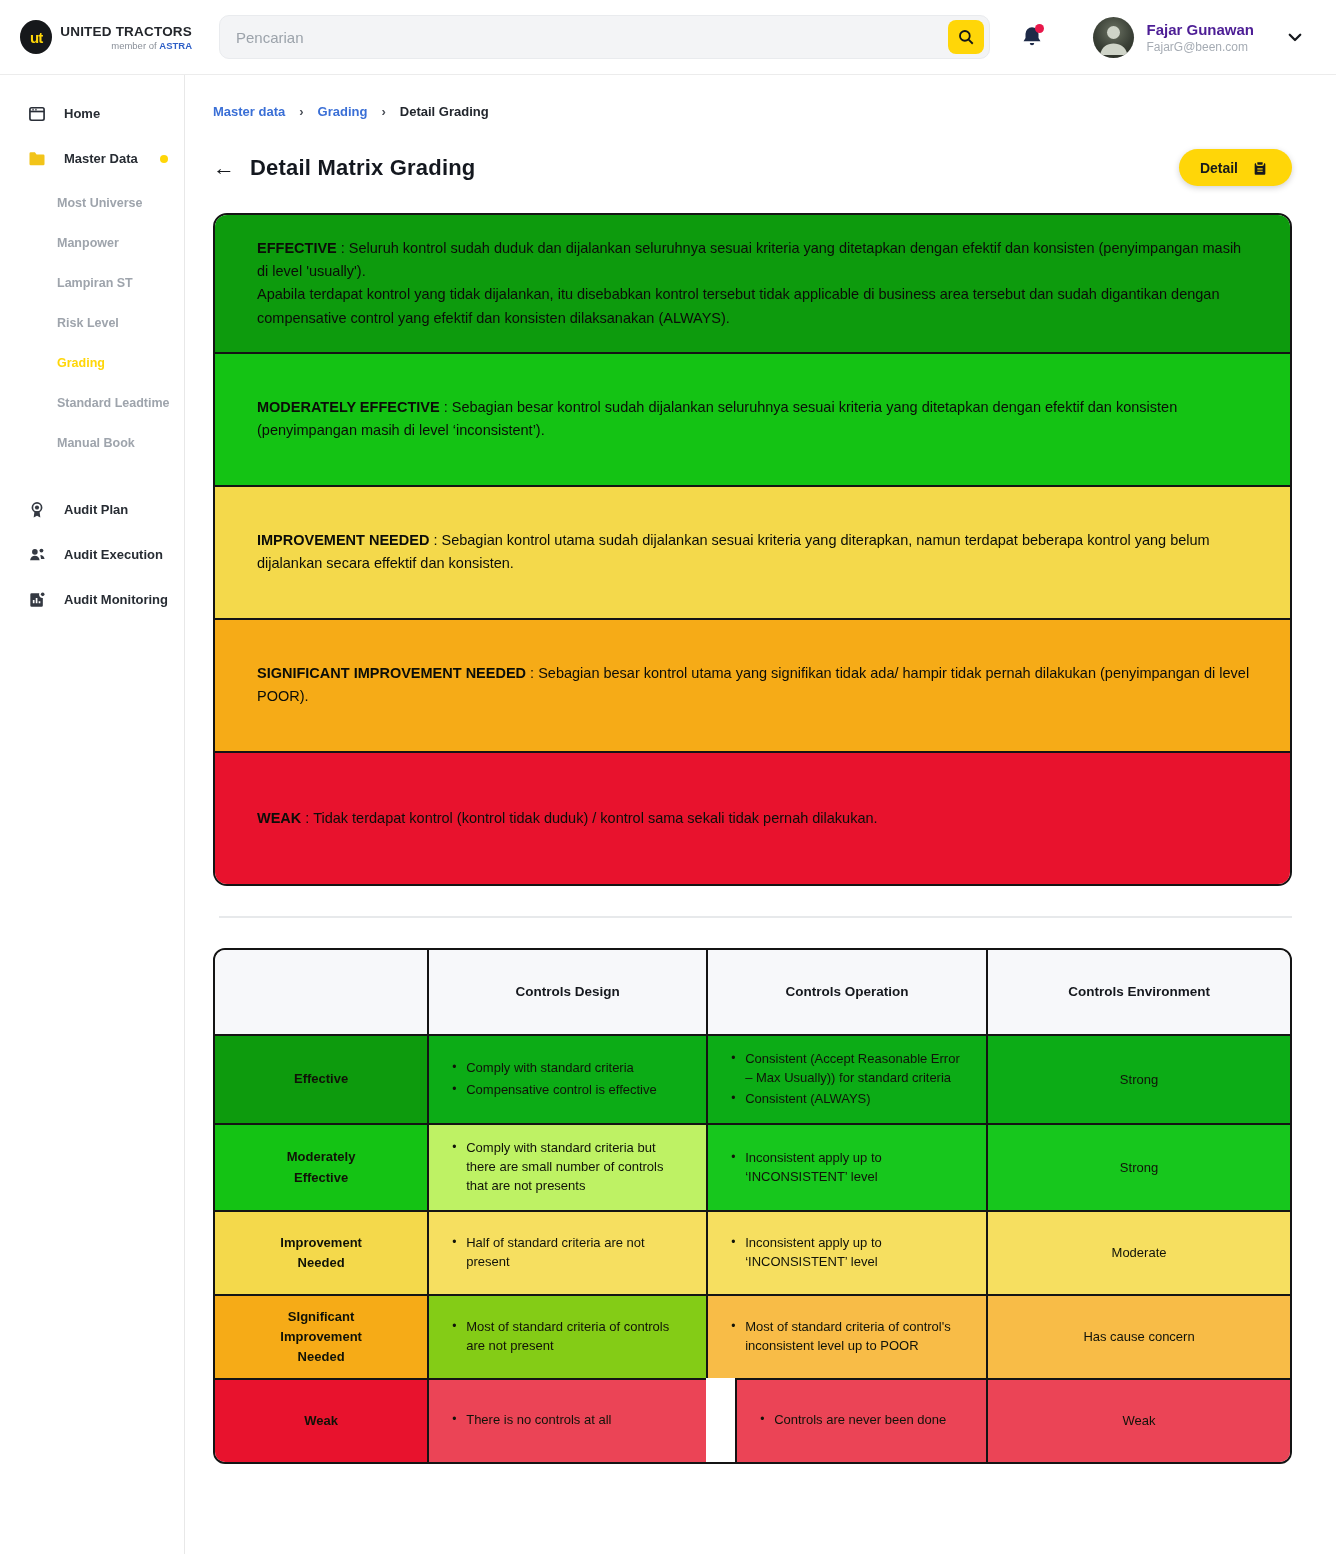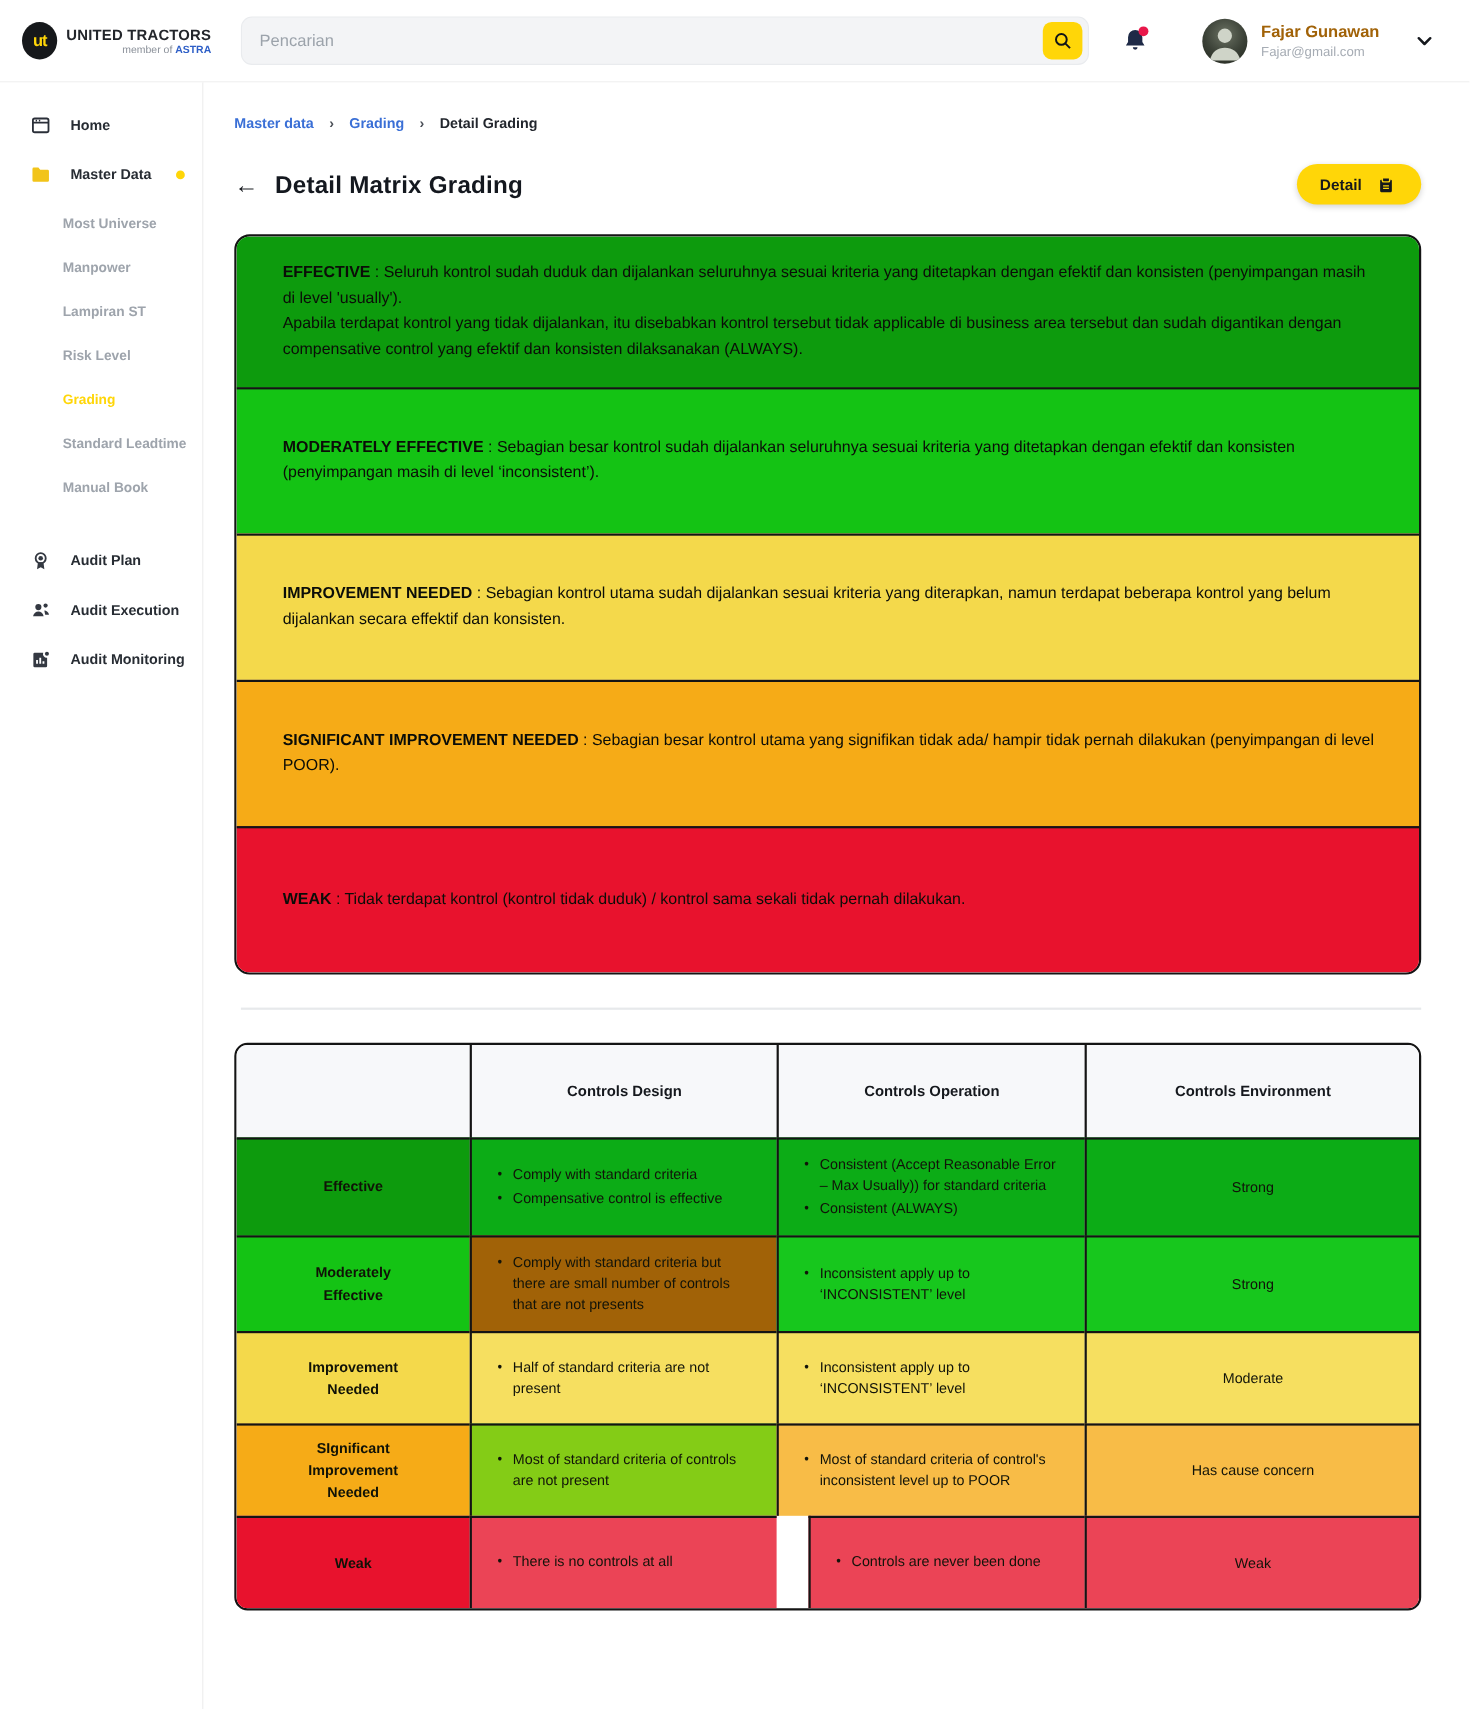--- a/index.html
+++ b/index.html
@@ -26,21 +26,21 @@
   .searchbar input::placeholder { color:#9ca3ab; }
   .search-btn { width:36px; height:34px; margin-right:5px; border:none; border-radius:8px;
                 display:flex; align-items:center; justify-content:center; cursor:pointer; }
   .top-right { margin-left:auto; display:flex; align-items:center; gap:48px; }
   .bell { position:relative; width:26px; height:26px; cursor:pointer; }
   .bell-dot { position:absolute; top:0; right:1px; width:9px; height:9px;
               border-radius:50%; background:#E8174A; }
   .user { display:flex; align-items:center; gap:12px; cursor:pointer; }
   .avatar { width:41px; height:41px; border-radius:50%; overflow:hidden; flex:0 0 auto;
             background:radial-gradient(circle at 50% 35%, #6b7263 0%, #3a4036 55%, #23271f 100%); }
-  .user-name { font-size:15px; font-weight:bold; color:#a16207; white-space:nowrap; }
+  .user-name { font-size:15px; font-weight:bold; color:#4c1d95; white-space:nowrap; }
   .user-email { font-size:12px; color:#a6acb4; margin-top:2px; }
   .chev { margin-left:18px; }
 
   
   .sidebar { grid-area:side; background:#fff; border-right:1px solid #e8e8e8; padding-top:16px; }
   .s-item { display:flex; align-items:center; gap:16px; height:45px; padding:0 16px 0 26px;
             cursor:pointer; }
   .s-item .s-label { font-size:13px; font-weight:bold; color:#272c33; white-space:nowrap; }
   .s-dot { width:8px; height:8px; border-radius:50%; background:#FFD608; margin-left:auto; }
   .s-sub { padding:2px 0 6px 0; }
@@ -132,21 +132,21 @@
       </div>
       <div class="user">
         <div class="avatar">
           <svg width="41" height="41" viewBox="0 0 41 41">
             <circle cx="20.5" cy="15.5" r="6.5" fill="#cfd4c8"></circle>
             <path d="M7 38c1.5-8 7-11.5 13.5-11.5S33 30 34.5 38z" fill="#cfd4c8"></path>
           </svg>
         </div>
         <div class="user-info">
           <div class="user-name">Fajar Gunawan</div>
-          <div class="user-email">Fajar@gmail.com</div>
+          <div class="user-email">FajarG@been.com</div>
         </div>
         <span class="chev s-icon">
           <svg width="18" height="18" viewBox="0 0 24 24" fill="none" stroke="#16191e" stroke-width="3" stroke-linecap="round" stroke-linejoin="round">
             <path d="M5 9l7 7 7-7"></path>
           </svg>
         </span>
       </div>
     </div>
   </header>
 
@@ -293,21 +293,21 @@
       </div>
       <div class="t-cell t-list" style="background: rgb(12, 172, 22);">
         <div class="bullet">Consistent (Accept Reasonable Error – Max Usually)) for standard criteria</div>
         <div class="bullet">Consistent (ALWAYS)</div>
       </div>
       <div class="t-cell t-env" style="background: rgb(12, 172, 22);">Strong</div>
 
       <div class="t-cell first-col t-label" style="background: rgb(20, 195, 20);">
           <span>Moderately Effective</span>
         </div>
-      <div class="t-cell t-list" style="background: #a16207;">
+      <div class="t-cell t-list" style="background: #bef264;">
         <div class="bullet">Comply with standard criteria but there are small number of controls that are not presents</div>
       </div>
       <div class="t-cell t-list" style="background: rgb(23, 199, 29);">
         <div class="bullet">Inconsistent apply up to ‘INCONSISTENT’ level</div>
       </div>
       <div class="t-cell t-env" style="background: rgb(23, 199, 29);">Strong</div>
 
       <div class="t-cell first-col t-label" style="background: rgb(244, 217, 75);">
           <span>Improvement Needed</span>
         </div>

